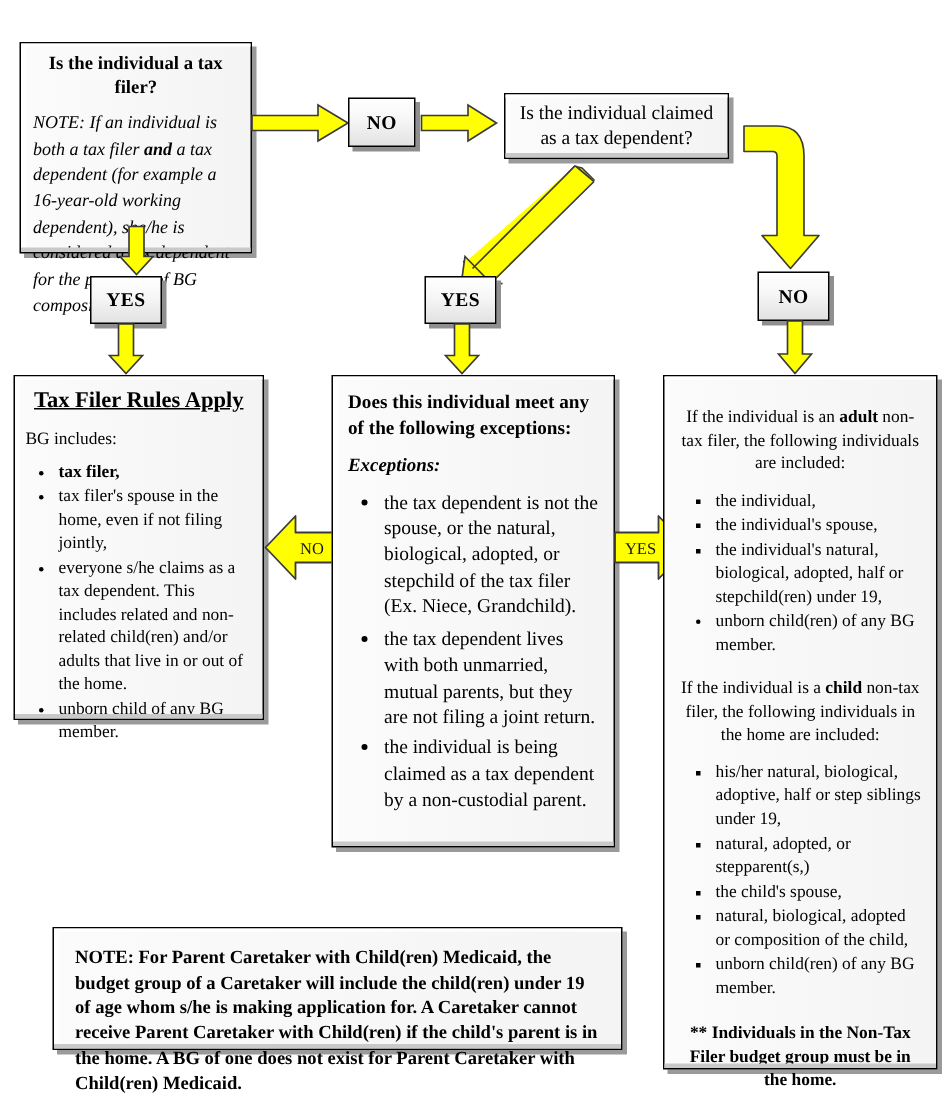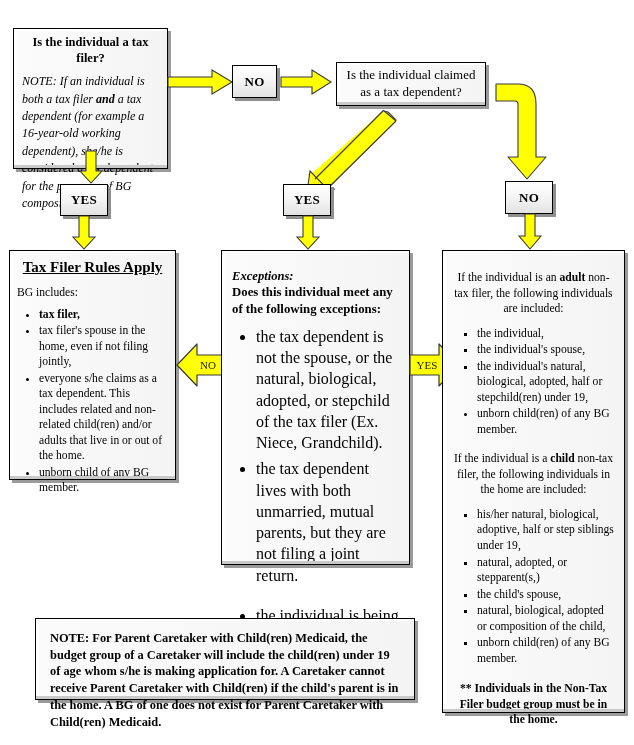--- a/index.html
+++ b/index.html
@@ -36,21 +36,21 @@
     display:flex;align-items:center;justify-content:center;
     font-weight:bold;font-size:13px;letter-spacing:.3px;
     background-image:linear-gradient(to bottom,#ffffff 0%,#f6f6f6 45%,#e2e2e2 100%);
   }
 
   
   .q-title{font-weight:bold;font-size:12.5px;text-align:center;line-height:1.25;}
   .note-it{font-style:italic;font-size:12px;line-height:1.45;text-align:left;margin-top:7px;}
   .hdr-underline{font-weight:bold;text-decoration:underline;font-size:15px;text-align:center;display:block;}
   .body-sm{font-size:11.6px;line-height:1.34;}
-  .body-md{font-size:16px;line-height:1.33;}
+  .body-md{font-size:13px;line-height:1.33;}
   .center{text-align:center;}
   ul{margin:6px 0 0 0;padding-left:22px;}
   ul li{margin-bottom:1px;}
   ul.sq{list-style-type:square;padding-left:26px;}
   ul.disc{list-style-type:disc;}
   b,strong{font-weight:bold;}
 
   
   .arr{position:absolute;}
   .arr svg{display:block;overflow:visible;}
@@ -145,25 +145,25 @@
 
   <div class="arr" style="left:175px;top:340px;width:52px;height:50px;">
     <svg width="52" height="50" viewBox="0 0 52 50">
       <polygon points="2,25 22,4 22,15 51,15 51,35 22,35 22,46" fill="#FFFF00" stroke="#3a3a3a" stroke-width="1.2" stroke-linejoin="round"></polygon>
       <text x="33" y="29" font-family="Liberation Serif, serif" font-size="11" fill="#1a1a1a" text-anchor="middle">NO</text>
     </svg>
   </div>
 
   <div class="box" style="left:221px;top:250px;width:189px;height:315px;">
     <div class="inner" style="padding:9px 10px;">
+      <div style="font-weight:bold;font-size:12.8px;line-height:1.32;">Does this individual meet any of the following exceptions:</div>
       <div style="font-weight:bold;font-style:italic;font-size:12.6px;margin-top:9px;">Exceptions:</div>
-      <div style="font-weight:bold;font-size:12.8px;line-height:1.32;">Does this individual meet any of the following exceptions:</div>
       <ul class="disc body-md" style="margin-top:8px;padding-left:24px;">
         <li style="margin-bottom:5px;">the tax dependent is not the spouse, or the natural, biological, adopted, or stepchild of the tax filer (Ex. Niece, Grandchild).</li>
-        <li style="margin-bottom:19px;">the tax dependent lives with both unmarried, mutual parents, but they are not filing a joint return.</li>
+        <li style="margin-bottom:3px;">the tax dependent lives with both unmarried, mutual parents, but they are not filing a joint return.</li>
         <li>the individual is being claimed as a tax dependent by a non-custodial parent.</li>
       </ul>
     </div>
   </div>
 
   <div class="arr" style="left:409px;top:340px;width:52px;height:50px;">
     <svg width="52" height="50" viewBox="0 0 52 50">
       <polygon points="50,25 30,4 30,15 1,15 1,35 30,35 30,46" fill="#FFFF00" stroke="#3a3a3a" stroke-width="1.2" stroke-linejoin="round"></polygon>
       <text x="18" y="29" font-family="Liberation Serif, serif" font-size="11" fill="#1a1a1a" text-anchor="middle">YES</text>
     </svg>

